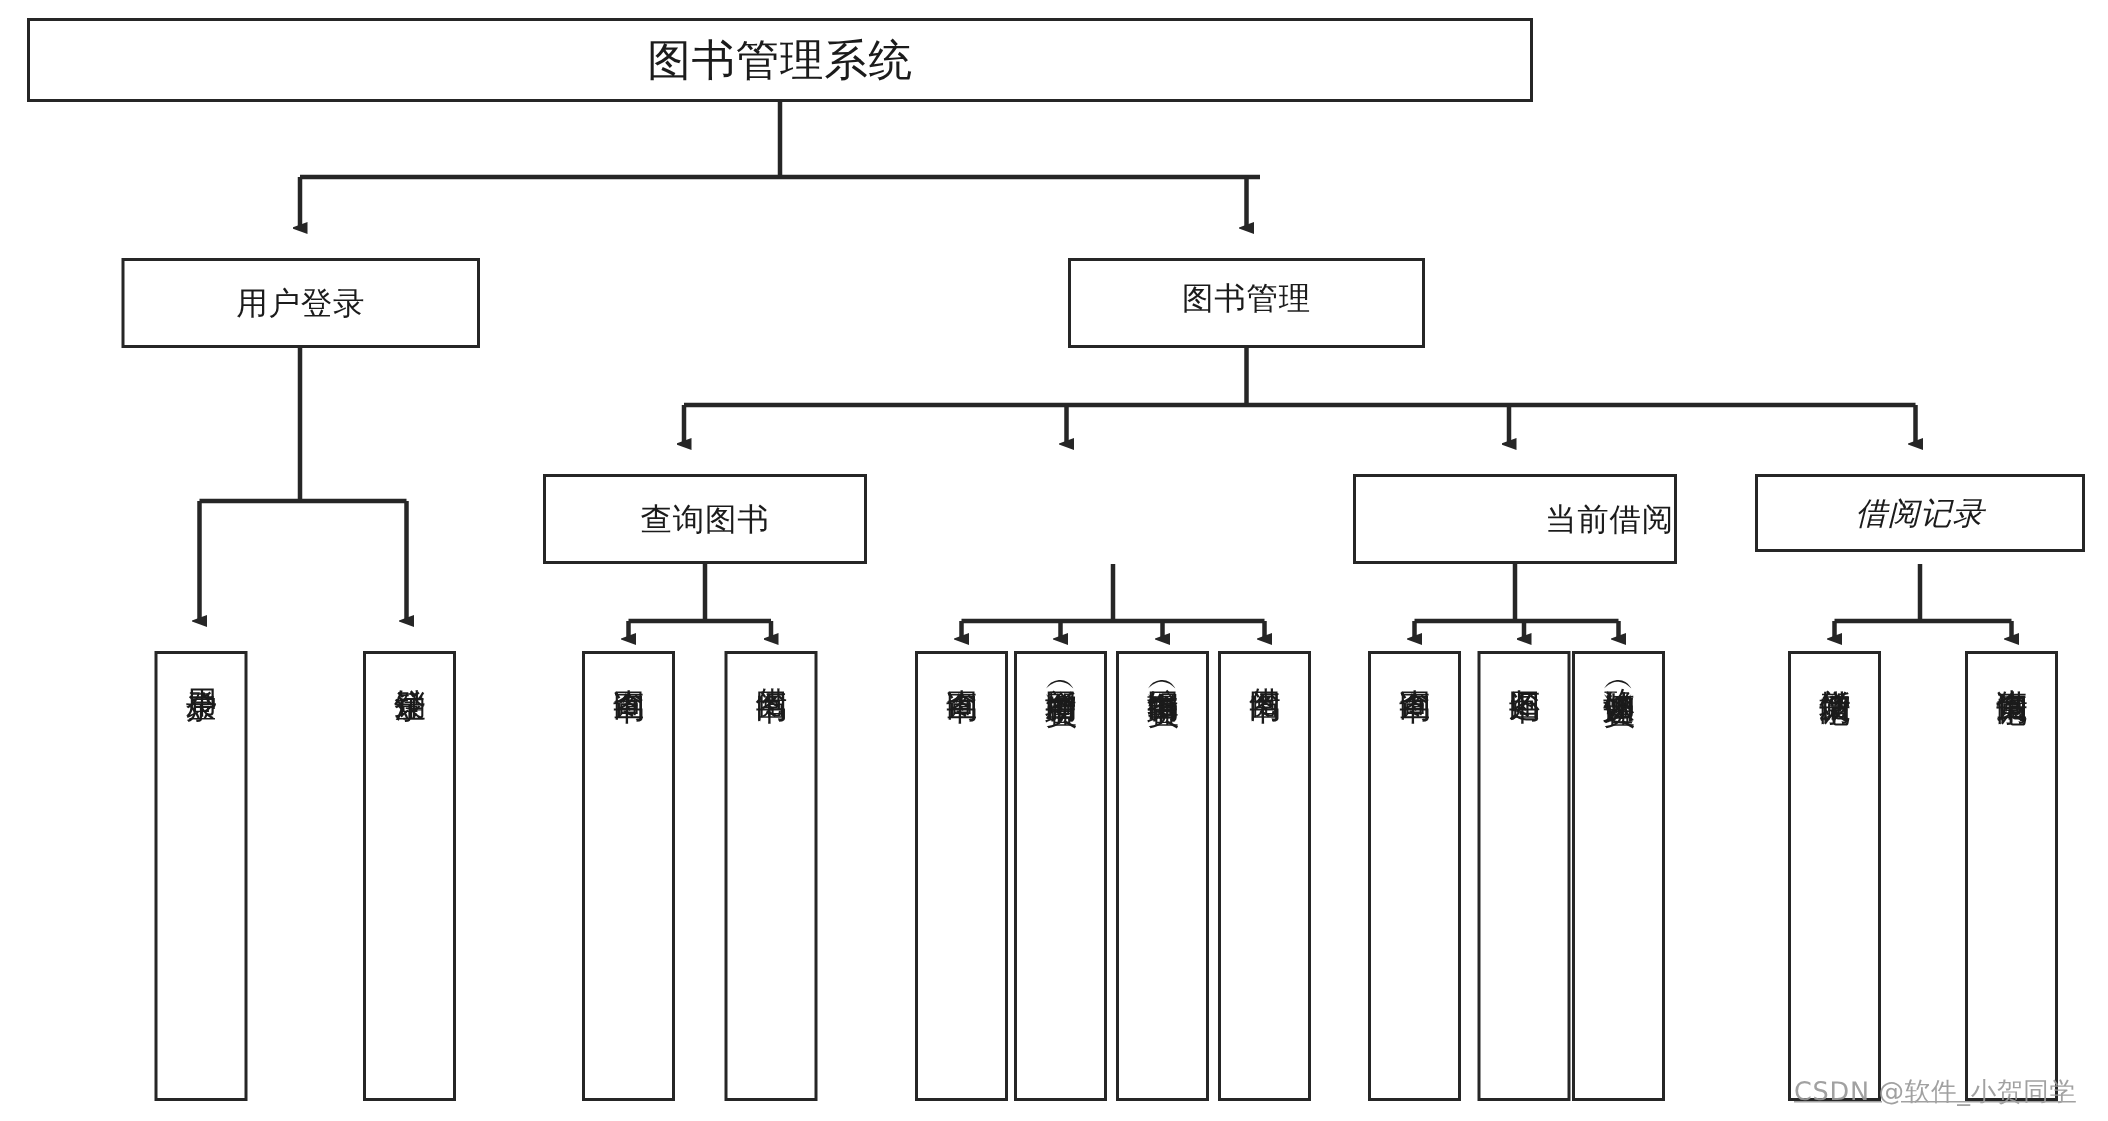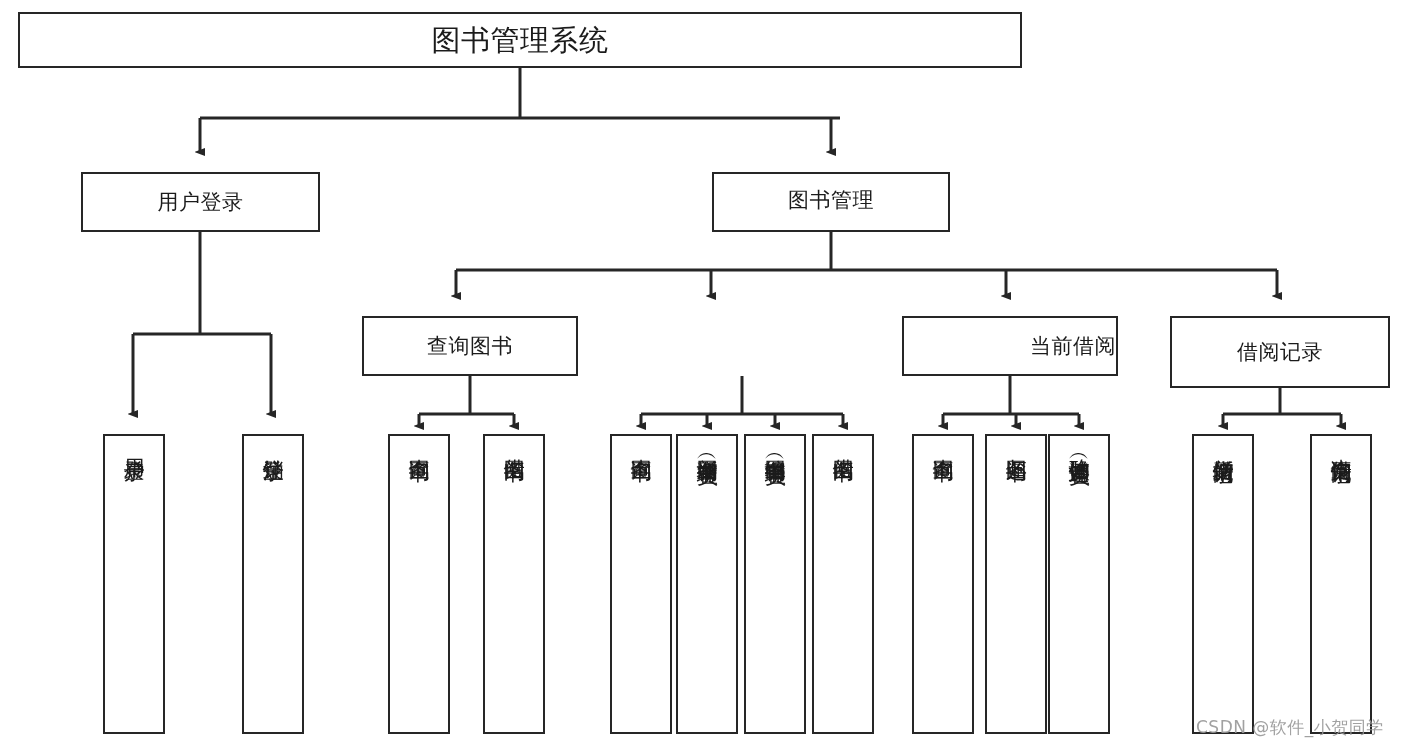--- a/index.html
+++ b/index.html
@@ -61,20 +61,21 @@
   #root-node .label {
     font-size: 29px;
   }
   .watermark {
     position: absolute;
     color: #9a9a9a;
     font-size: 17px;
     white-space: nowrap;
     letter-spacing: 0.5px;
     opacity: 0.92;
+    text-decoration: underline;
   }
 </style>
 </head>
 <body>
 
 <div id="canvas">
 
   <svg class="connectors" viewBox="0 0 1405 747" xmlns="http://www.w3.org/2000/svg">
     <defs>
       <marker id="arrow" markerWidth="10" markerHeight="10" refX="5" refY="5" orient="auto" markerUnits="userSpaceOnUse">
@@ -135,21 +136,21 @@
   <div class="node horiz" style="left:712px; top:172px; width:238px; height:60px;font-family:Liberation Mono, monospace;">
     <span class="label">图书管理</span>
   </div>
 
   <div class="node horiz" style="left:362px; top:316px; width:216px; height:60px;">
     <span class="label">查询图书</span>
   </div>
   <div class="node horiz" style="left:902px; top:316px; width:216px; height:60px;justify-content:flex-end;">
     <span class="label">当前借阅</span>
   </div>
-  <div class="node horiz" style="left:1170px; top:316px; width:220px; height:72px;">
+  <div class="node horiz" style="left:1170px; top:316px; width:220px; height:52px;font-style:italic;">
     <span class="label">借阅记录</span>
   </div>
 
   <div class="node vert" style="left:103px; top:434px; width:62px; height:300px;">
     <span class="label">用户登录</span>
   </div>
   <div class="node vert" style="left:242px; top:434px; width:62px; height:300px;">
     <span class="label">注销登录</span>
   </div>
   <div class="node vert" style="left:388px; top:434px; width:62px; height:300px;">

